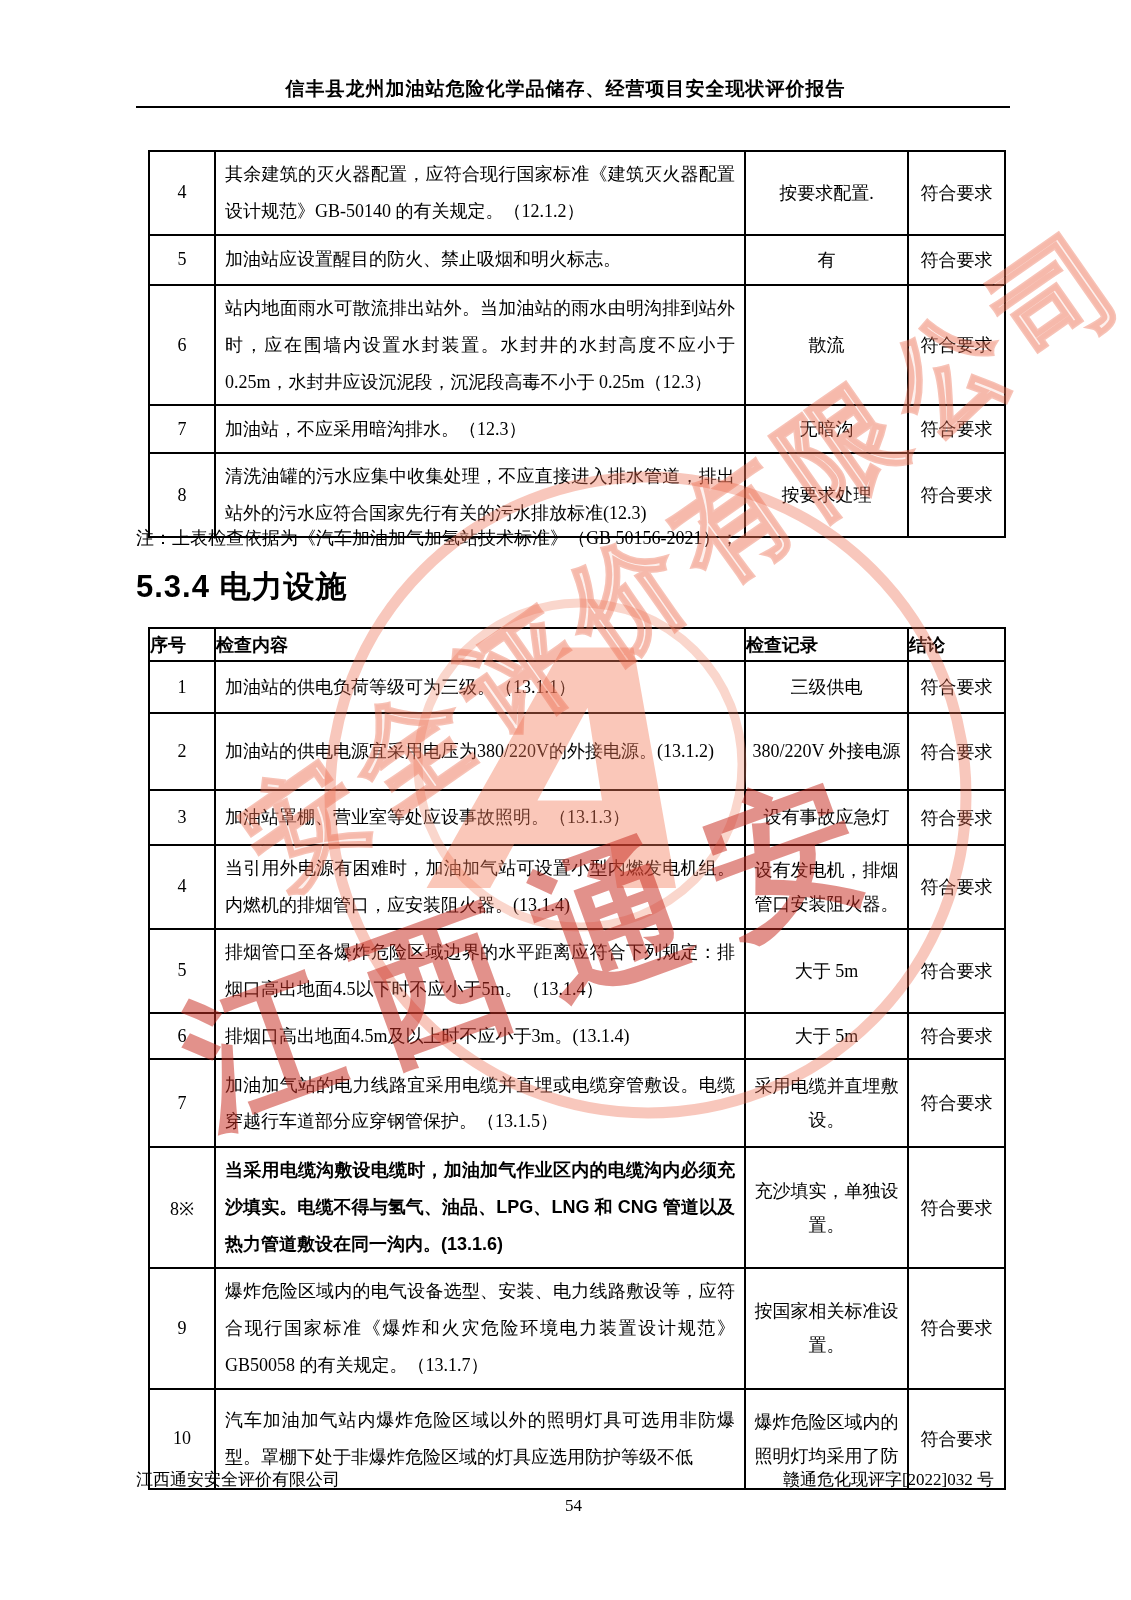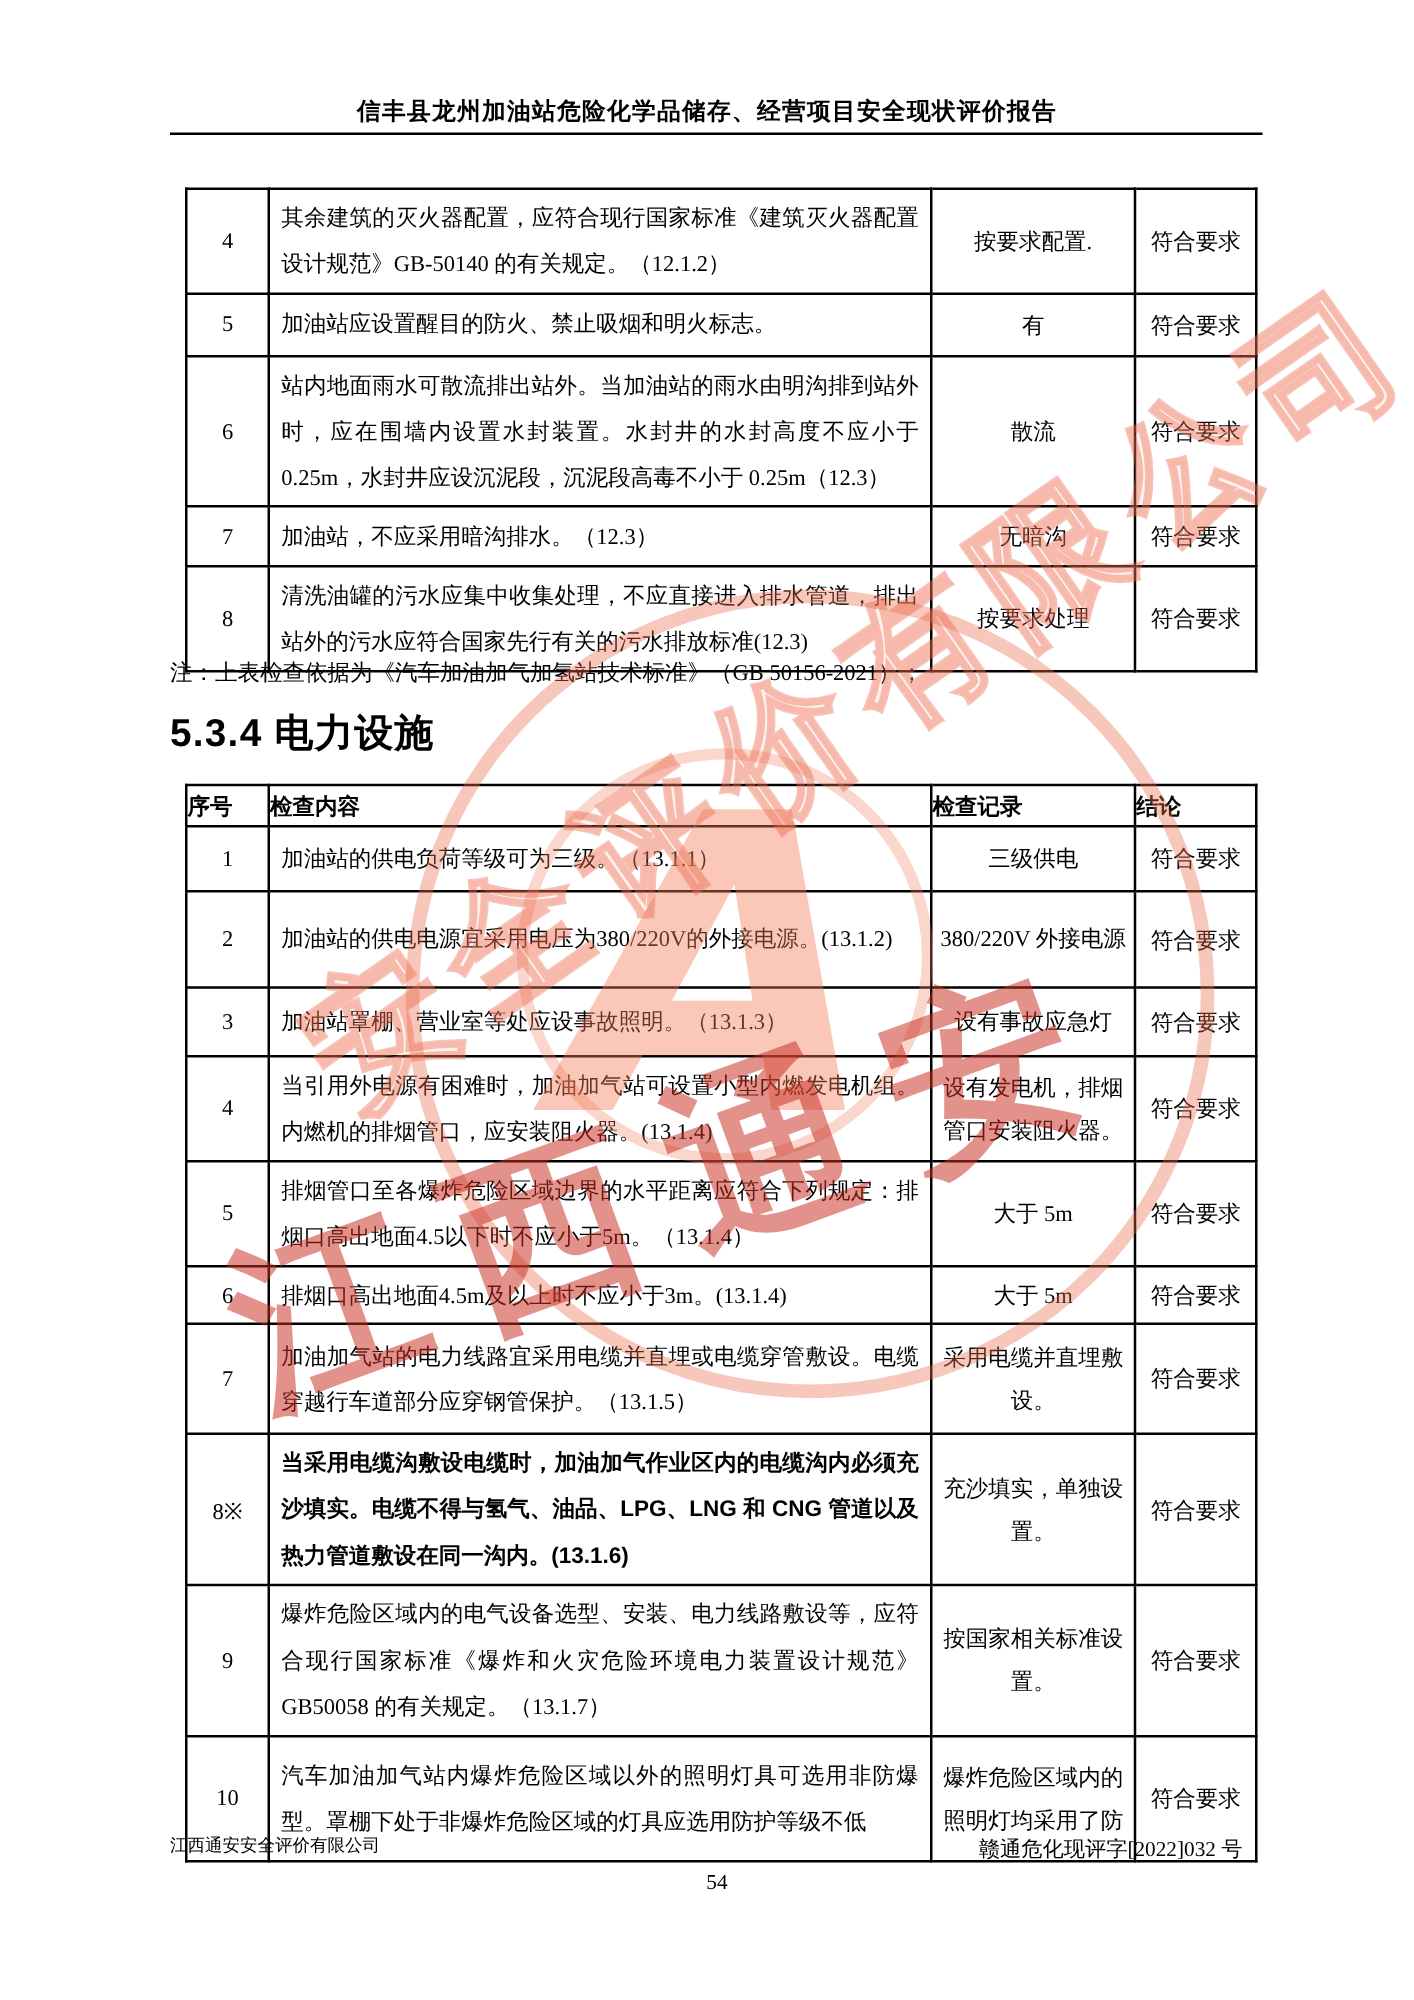--- a/index.html
+++ b/index.html
@@ -61,21 +61,21 @@
   .note-text {
     position:absolute; top:526px; left:128px; font-size:18px;
   }
   .section-heading {
     position:absolute; top:566px; left:128px;
     font-family:"Liberation Sans","DejaVu Sans",sans-serif;
     font-size:31px; font-weight:700; letter-spacing:1px;
   }
 
   
-  .footer-left   { position:absolute; top:1468px; left:128px;  font-size:14px; }
+  .footer-left   { position:absolute; top:1468px; left:128px;  font-size:17px; }
   .footer-center { position:absolute; top:1468px; left:0; width:1131px; text-align:center; font-size:17px;margin-top:28px; }
   .footer-right  { position:absolute; top:1468px; right:129px; font-size:17px; }
 
   
   .watermark {
     position:absolute; inset:0; z-index:10; pointer-events:none;
   }
   .wm-svg { position:absolute; left:0; top:0; }
   .wm-text {
     position:absolute; white-space:nowrap;

